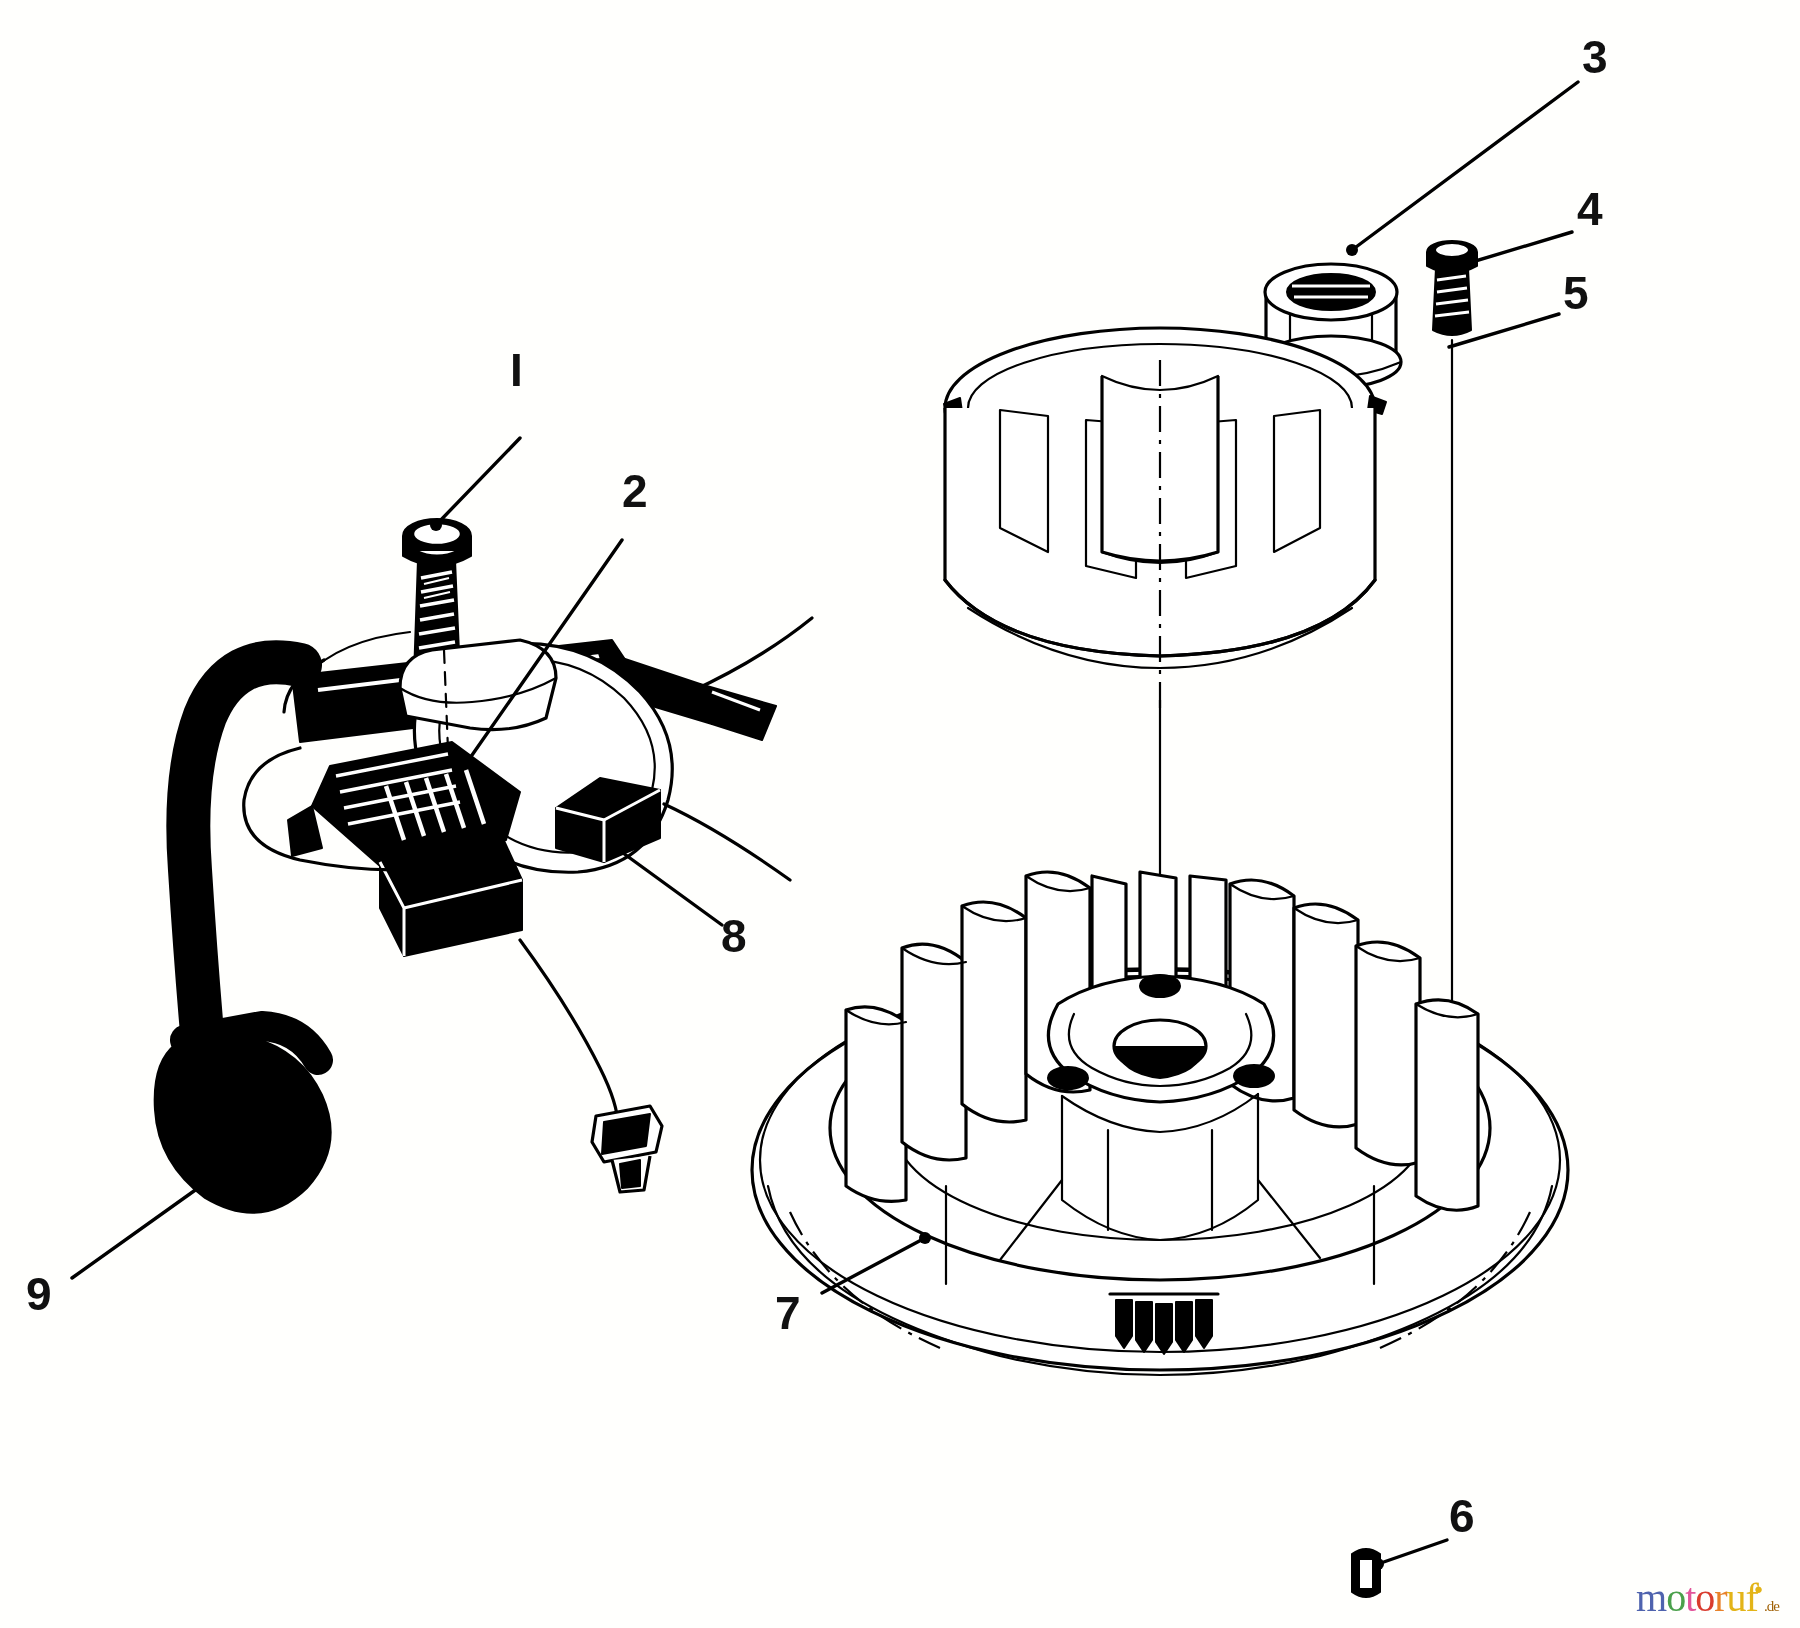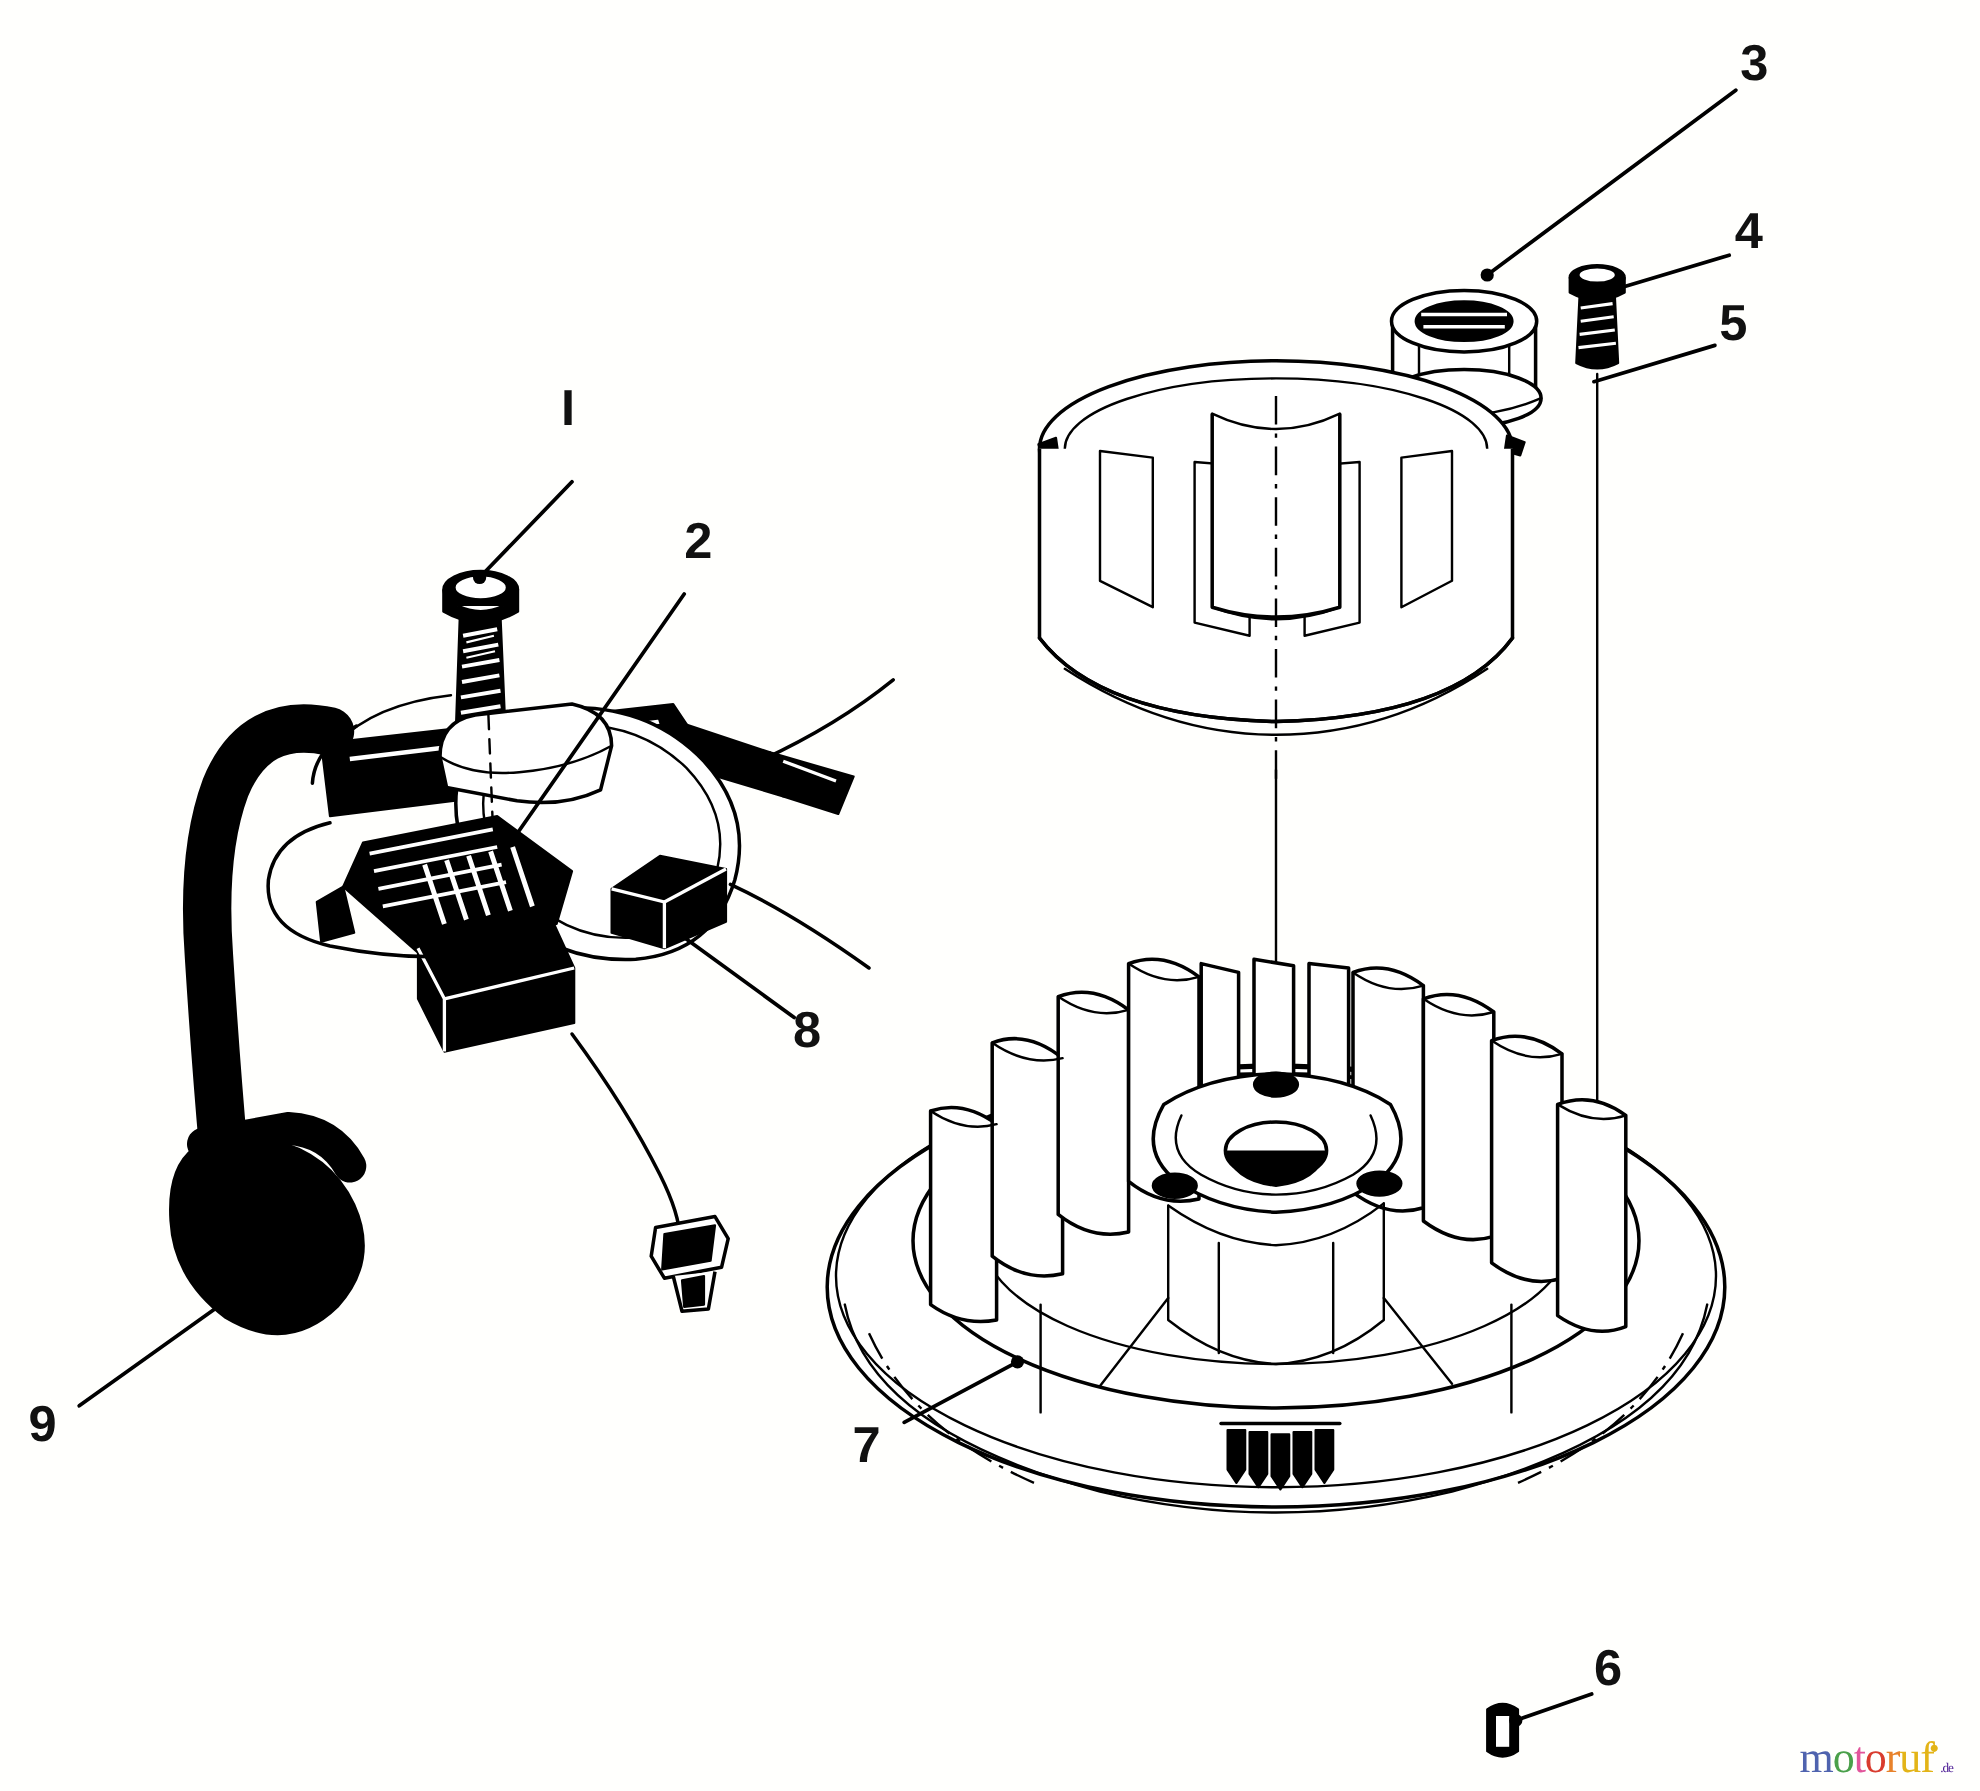--- a/index.html
+++ b/index.html
@@ -13,21 +13,21 @@
   .callout{position:absolute;font-family:"Liberation Sans",sans-serif;
            font-weight:700;color:#111111;line-height:1;
            -webkit-font-smoothing:antialiased;}
 
   
   #watermark{position:absolute;left:1636px;top:1578px;
              font-family:"Liberation Serif",serif;font-size:40px;
              font-weight:400;letter-spacing:-1px;line-height:1;}
   #watermark span{display:inline-block;}
   #watermark .dot{font-size:15px;position:relative;top:-17px;left:-4px;}
-  #watermark .tld{font-size:12px;color:#4c1d95;position:relative;top:0px;left:-2px;}
+  #watermark .tld{font-size:15px;color:#a16207;position:relative;top:0px;left:-2px;}
 </style>
 </head>
 <body>
 
 <div id="sheet">
 
   <svg class="art" viewBox="0 0 1800 1628" xmlns="http://www.w3.org/2000/svg">
     <defs>
       <style>
         .ln{fill:none;stroke:#000;stroke-width:3.2;stroke-linecap:round;stroke-linejoin:round;}

